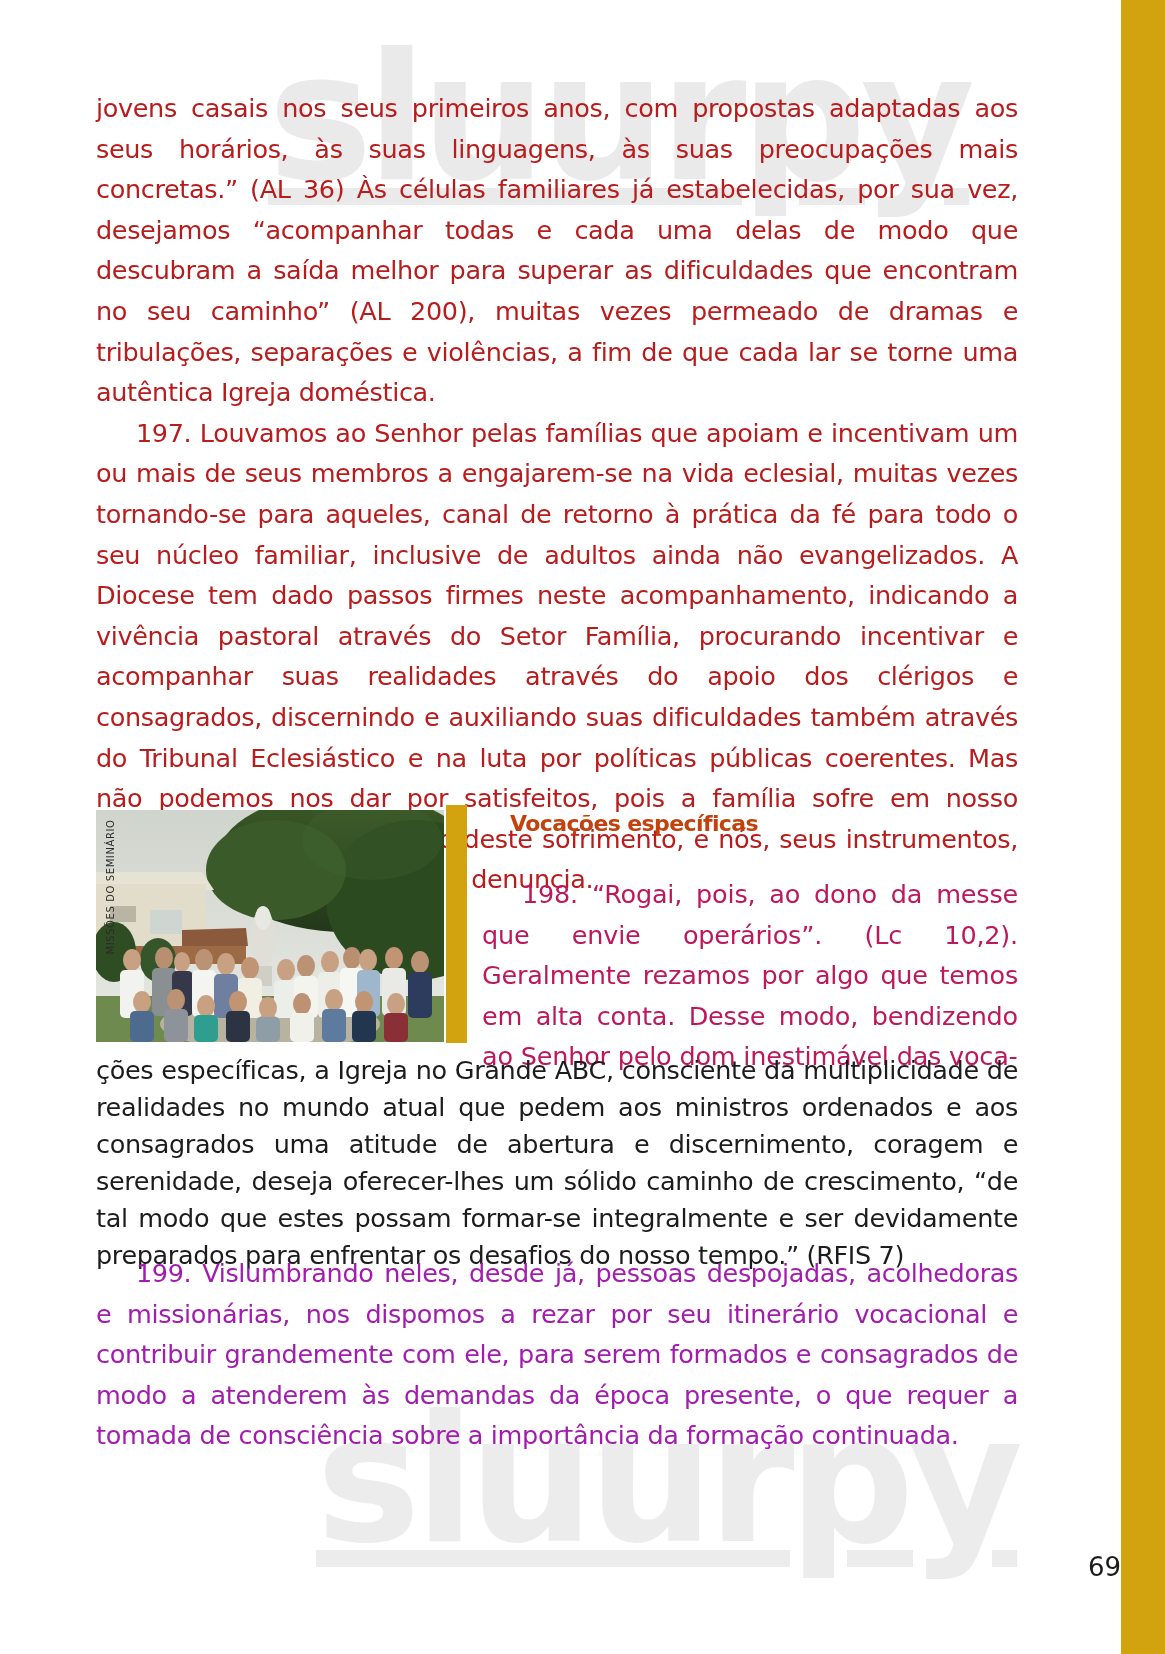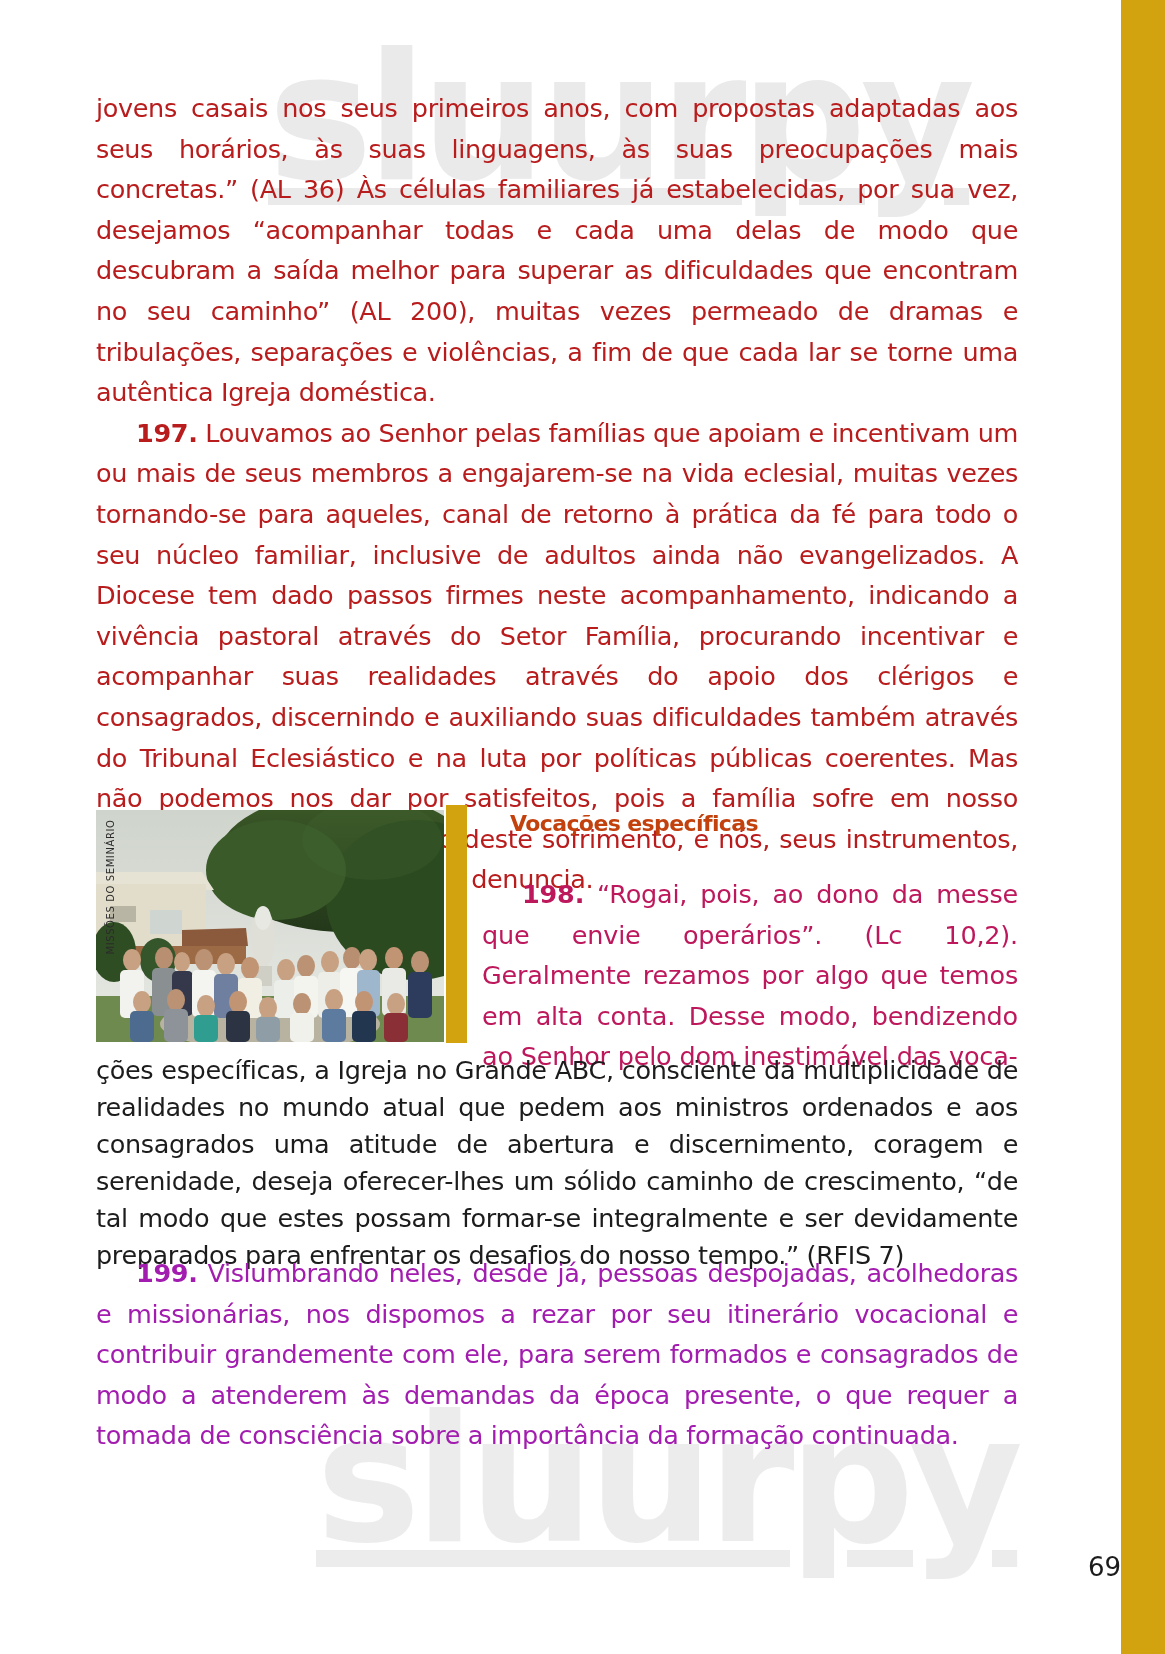--- a/index.html
+++ b/index.html
@@ -76,21 +76,21 @@
     text-align: justify;
     margin: 0;
     letter-spacing: -0.35px;
     position: relative;
     z-index: 3;
   }
   .para.indent {
     text-indent: 40px;
   }
   .num {
-    font-weight: 700;
+    font-weight: 400;
   }
 
   
   #figure-block {
     position: absolute;
     left: 96px;
     top: 810px;
     width: 350px;
     z-index: 4;
   }

